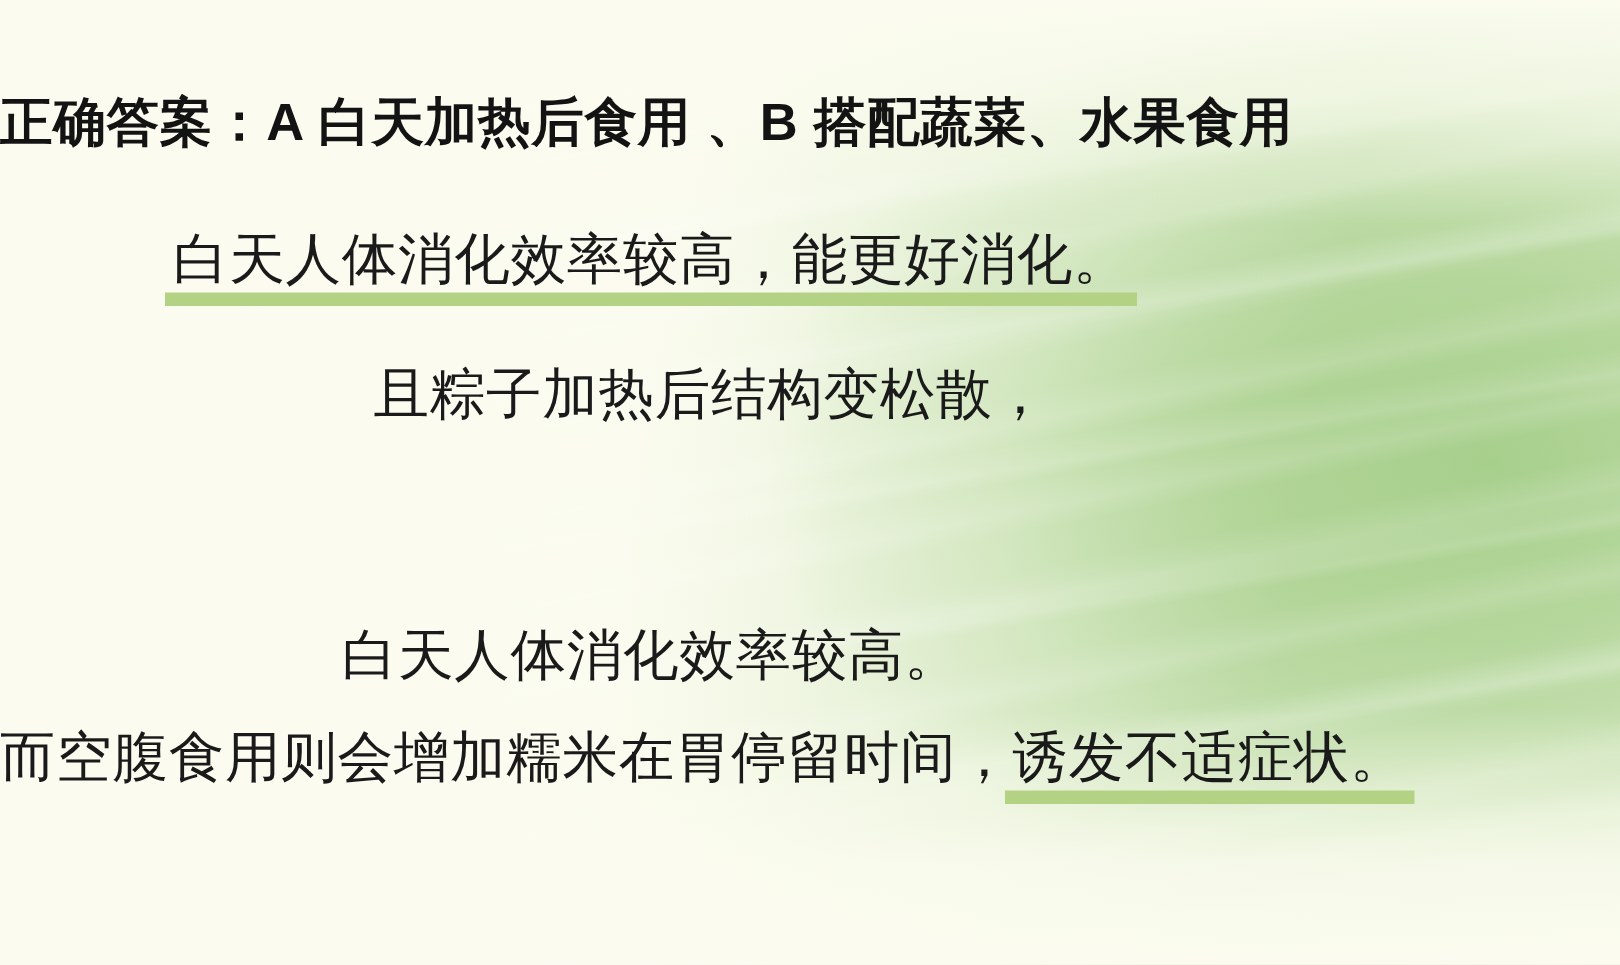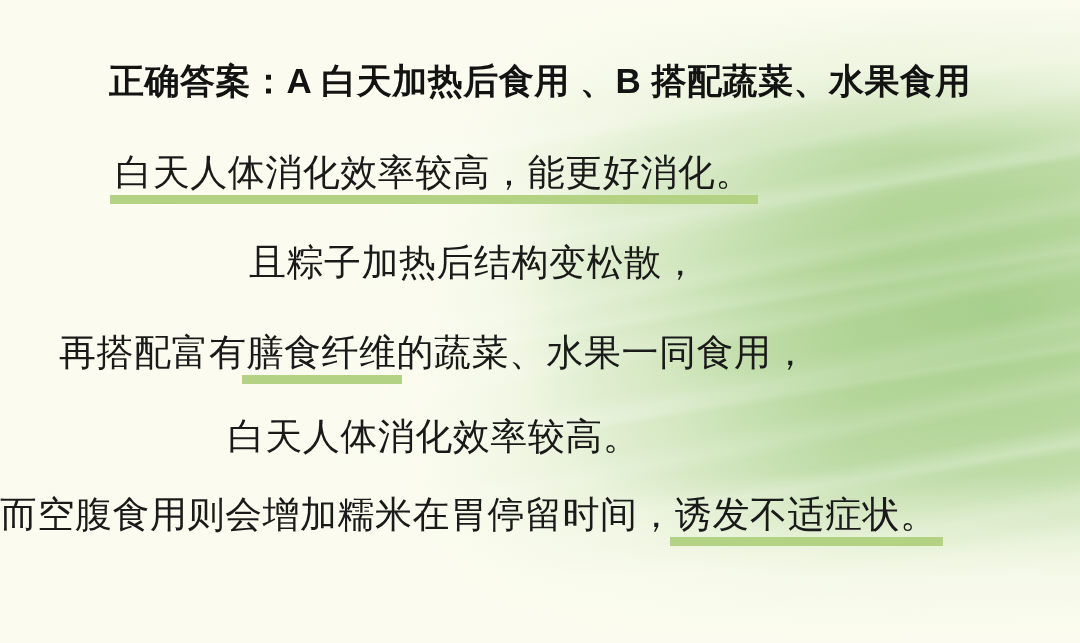--- a/index.html
+++ b/index.html
@@ -113,21 +113,20 @@
     z-index: 5;
     width: 1080px;
     height: 643px;
   }
 
   .answer-title {
     position: absolute;
     top: 58px;
     left: 0;
     width: 1080px;
-    text-align: center;
     font-size: 35px;
     font-weight: bold;
     color: #131313;
     letter-spacing: 0.5px;
     white-space: nowrap;
   }
 
   .body-line {
     position: absolute;
     left: 0;
@@ -135,21 +134,21 @@
     text-align: center;
     font-size: 37px;
     color: #1a1a1a;
     letter-spacing: 0.5px;
     white-space: nowrap;
   }
   .line-1 { top: 148px; }
   .line-2 { top: 238px; margin-left: 40px; }
   .line-3 { top: 328px; }
   .line-4 { top: 412px; }
-  .line-5 { top: 490px; }
+  .line-5 { top: 480px; }
 
   .hl {
     position: relative;
     display: inline-block;
     padding-bottom: 2px;
   }
   .hl::after {
     content: "";
     position: absolute;
     left: -5px;
@@ -180,23 +179,20 @@
     <div class="answer-title">正确答案：A 白天加热后食用 、B 搭配蔬菜、水果食用</div>
 
     <div class="body-line line-1">
       <span class="hl">白天人体消化效率较高，能更好消化。</span>
     </div>
 
     <div class="body-line line-2">
       <span class="plain">且粽子加热后结构变松散，</span>
     </div>
 
-    <div class="body-line line-3">
-      <span class="plain">再搭配富有</span><span class="hl">膳食纤维</span><span class="plain">的蔬菜、水果一同食用，</span>
-    </div>
 
     <div class="body-line line-4">
       <span class="plain">白天人体消化效率较高。</span>
     </div>
 
     <div class="body-line line-5">
       <span class="plain">而空腹食用则会增加糯米在胃停留时间，</span><span class="hl">诱发不适症状。</span>
     </div>
 
   </div>

